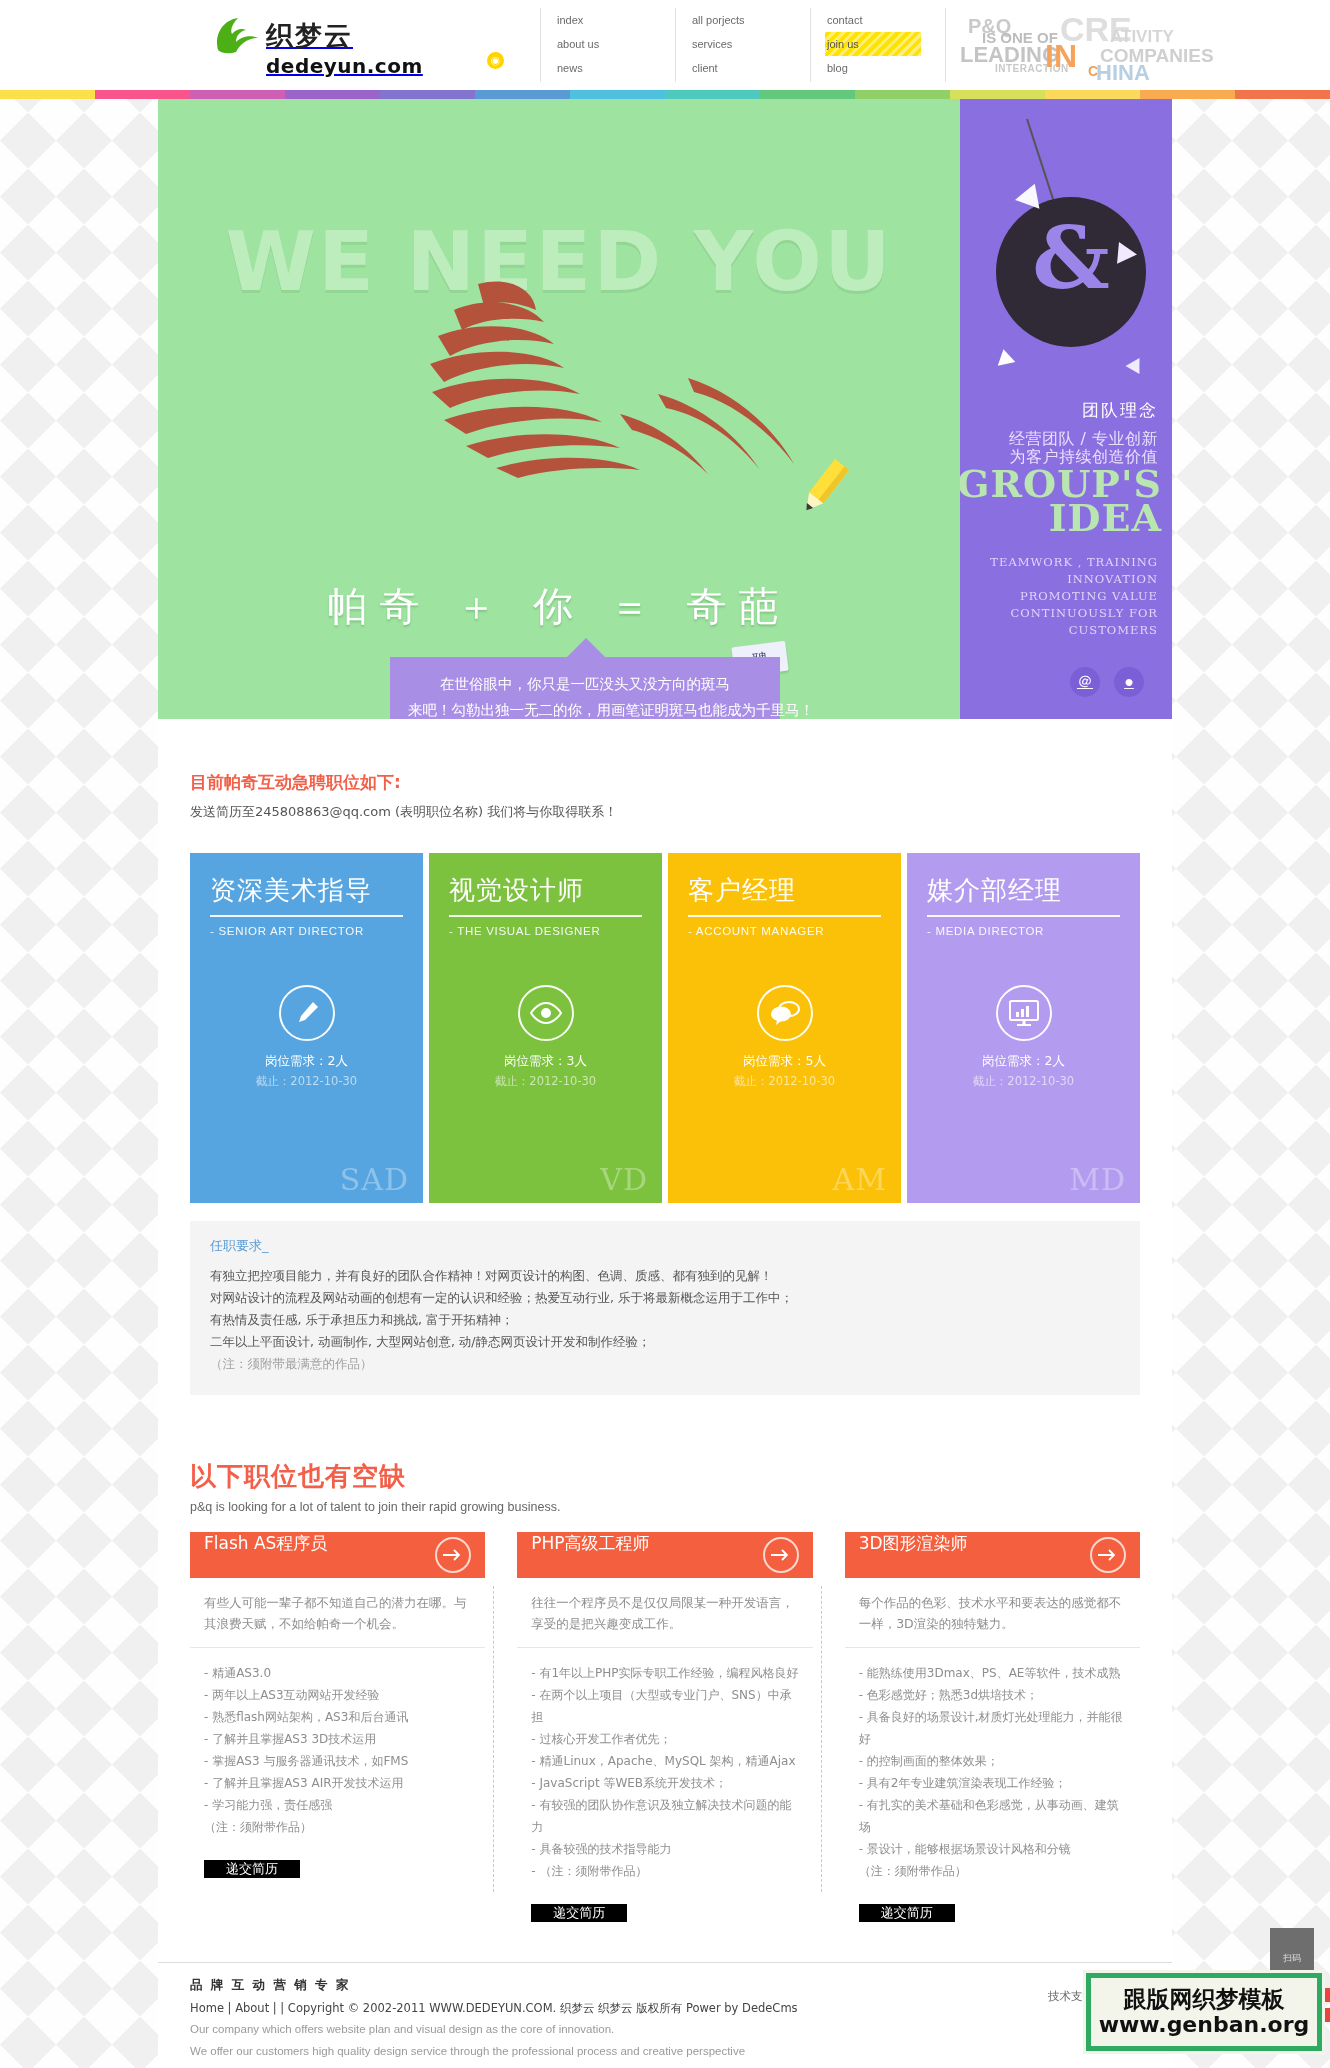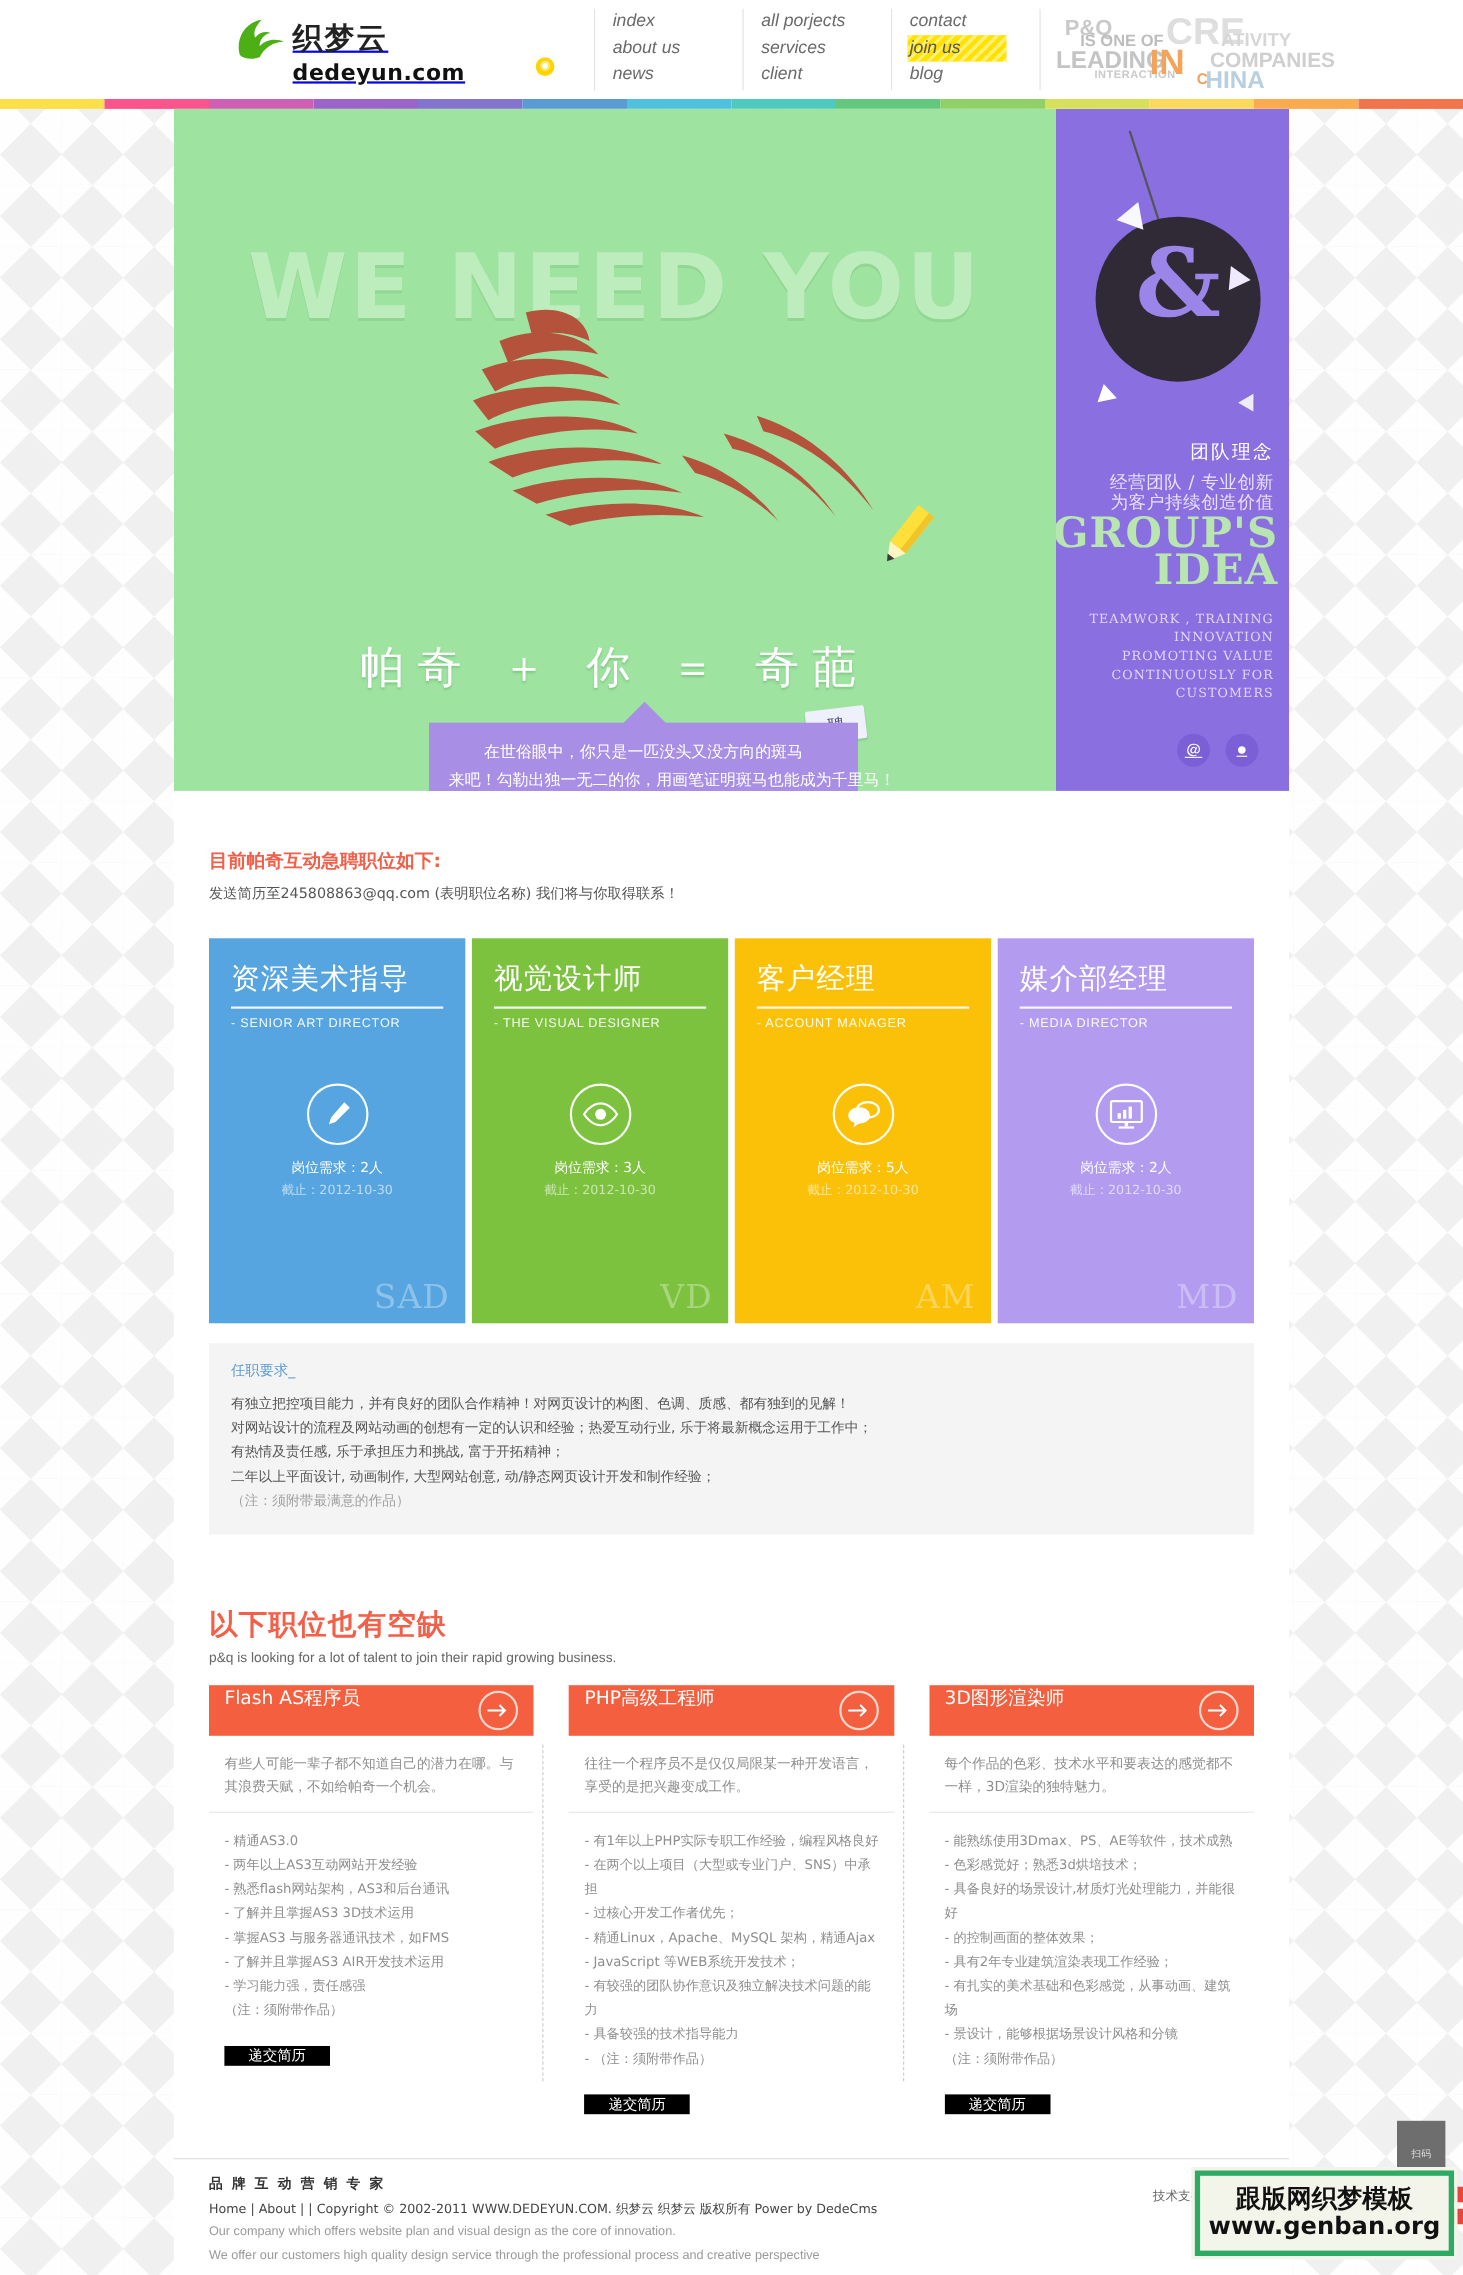--- a/index.html
+++ b/index.html
@@ -83,36 +83,35 @@
   }
   .nav-col {
     width: 135px;
     padding-left: 14px;
     border-left: 1px solid #e2e2e2;
     min-height: 74px;
   }
   .nav-col:first-child { border-left: 1px solid #e2e2e2; }
   .nav-item {
     display: block;
-    font-size: 16px;
+    font-size: 11px;
     color: #6a6a6a;
     line-height: 24px;
     text-decoration: none;
     font-family: "Liberation Sans", sans-serif;
     width: fit-content;
     padding: 0 2px;
-    font-style: italic;
   }
   .nav-item.highlight {
     background: #ffe200;
     background-image: repeating-linear-gradient(-45deg,
       rgba(255,255,255,0.45) 0px, rgba(255,255,255,0.45) 3px,
       rgba(255,255,255,0) 3px, rgba(255,255,255,0) 7px);
     color: #555;
-    padding-right: 42px;
+    padding-right: 62px;
   }
   .nav-divider-right {
     position: absolute;
     left: 945px; top: 8px;
     width: 1px; height: 74px;
     background: #e2e2e2;
   }
   .slogan-art {
     position: absolute;
     left: 960px; top: 6px;

